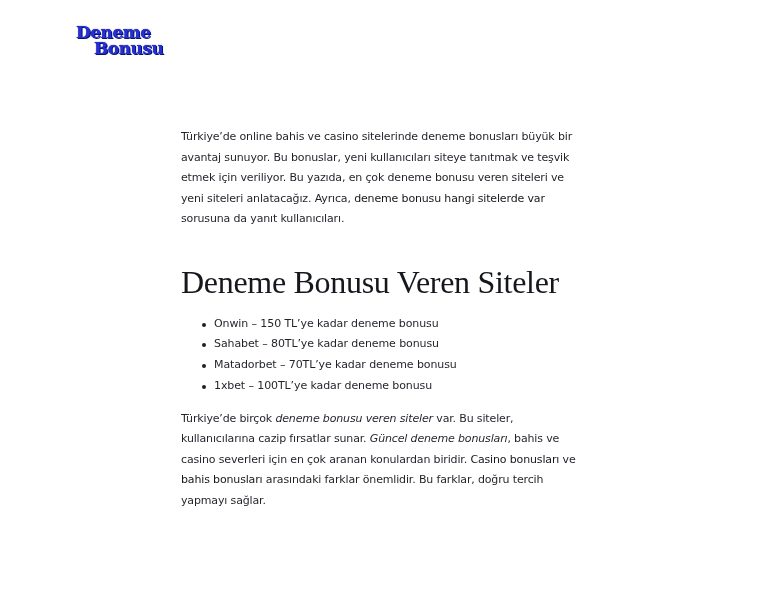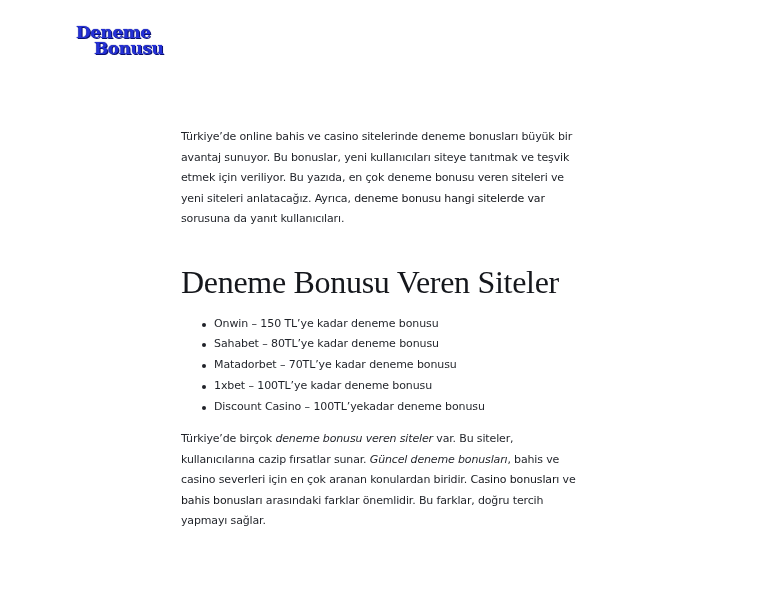--- a/index.html
+++ b/index.html
@@ -35,18 +35,17 @@
 <main class="content">
   <p><span>Türkiye’de online bahis ve casino sitelerinde deneme bonusları büyük bir avantaj sunuyor. Bu bonuslar, yeni kullanıcıları siteye tanıtmak ve teşvik etmek için veriliyor. Bu yazıda, en çok deneme bonusu veren siteleri ve yeni siteleri anlatacağız. Ayrıca, </span><b>deneme bonusu hangi sitelerde var</b><span> sorusuna da yanıt kullanıcıları.</span></p>
 
   <h2>Deneme Bonusu Veren Siteler</h2>
 
   <ul>
     <li>Onwin –  150 TL’ye kadar deneme bonusu</li>
     <li>Sahabet – 80TL’ye kadar deneme bonusu</li>
     <li>Matadorbet – 70TL’ye kadar deneme bonusu</li>
     <li>1xbet – 100TL’ye kadar deneme bonusu</li>
-    <li>Discount Casino – 100TL’yekadar deneme bonusu</li>
   </ul>
 
   <p class="para2"><span>Türkiye’de birçok </span><i>deneme bonusu veren siteler</i><span> var. Bu siteler, kullanıcılarına cazip fırsatlar sunar. </span><i>Güncel deneme bonusları</i><span>, bahis ve casino severleri için en çok aranan konulardan biridir. </span><b>Casino bonusları</b><span> ve </span><b>bahis bonusları</b><span> arasındaki farklar önemlidir. Bu farklar, doğru tercih yapmayı sağlar.</span></p>
 
 </main>
 
 </body></html>

